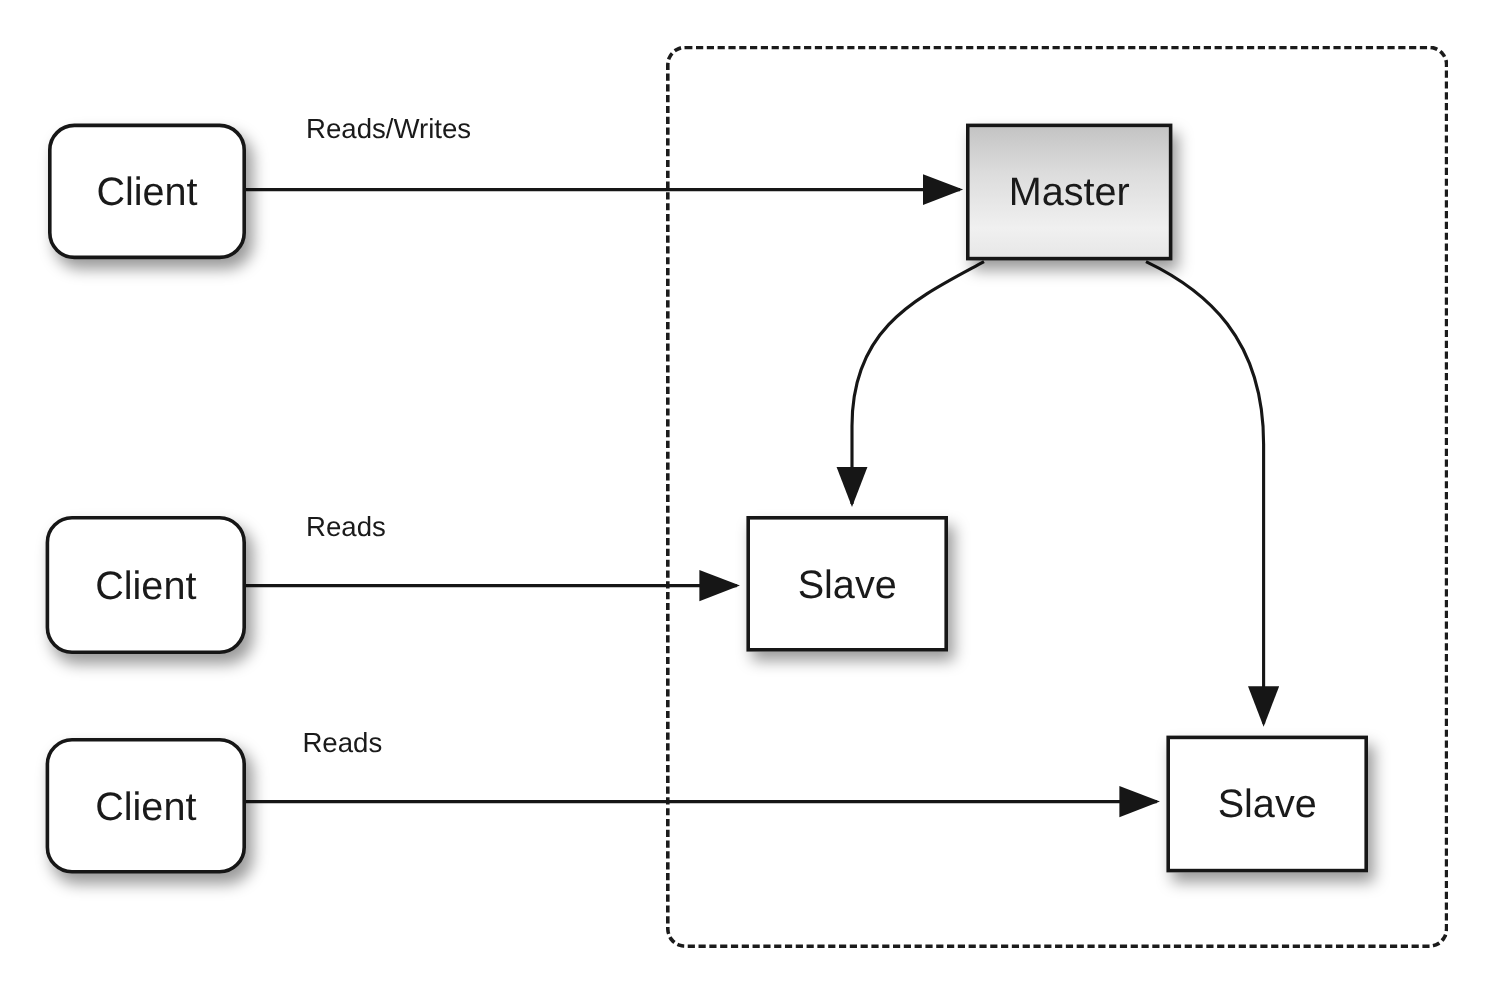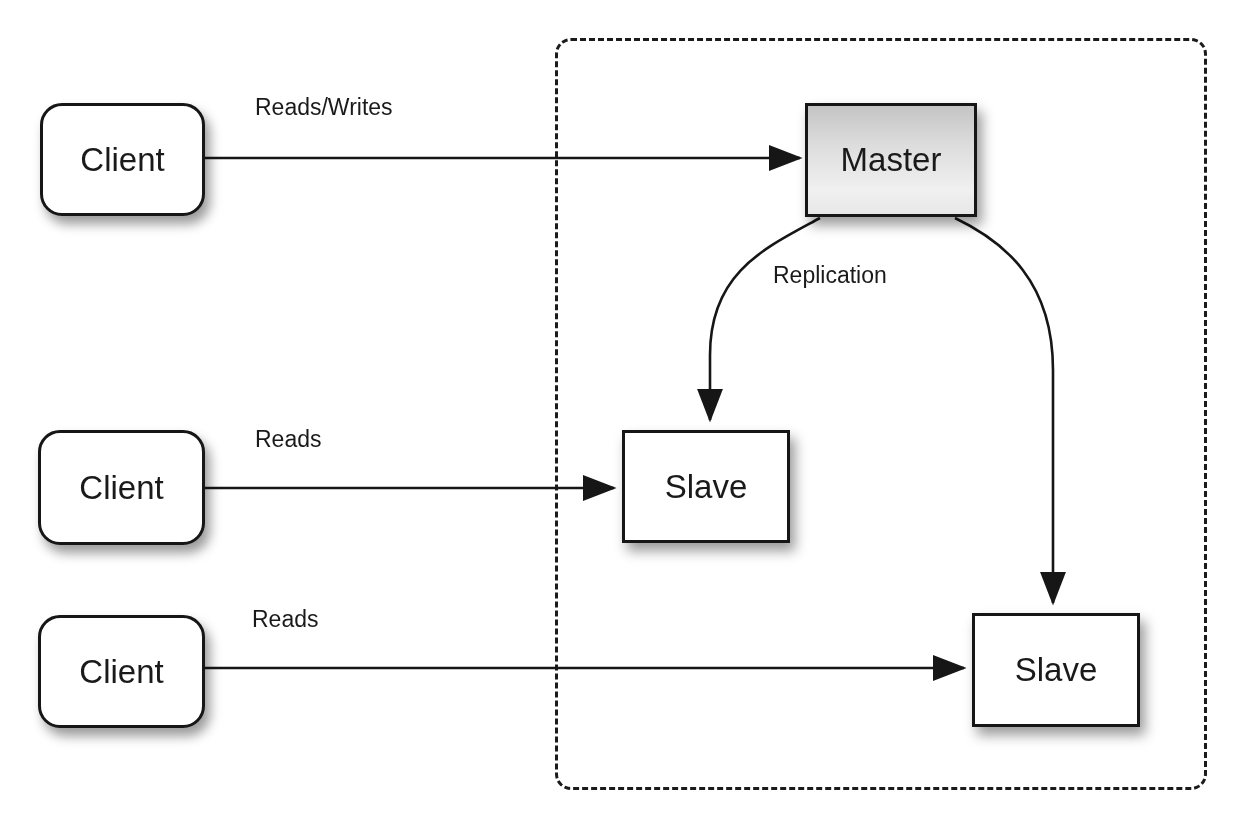--- a/index.html
+++ b/index.html
@@ -115,15 +115,14 @@
   <div id="slave1" class="node">
     <span>Slave</span>
   </div>
   <div id="slave2" class="node">
     <span>Slave</span>
   </div>
 
   <div id="label-reads-writes" class="edge-label">Reads/Writes</div>
   <div id="label-reads-mid" class="edge-label">Reads</div>
   <div id="label-reads-bottom" class="edge-label">Reads</div>
-  <div id="label-replication" class="edge-label">Replication</div>
 
 </div>
 
 </body></html>

